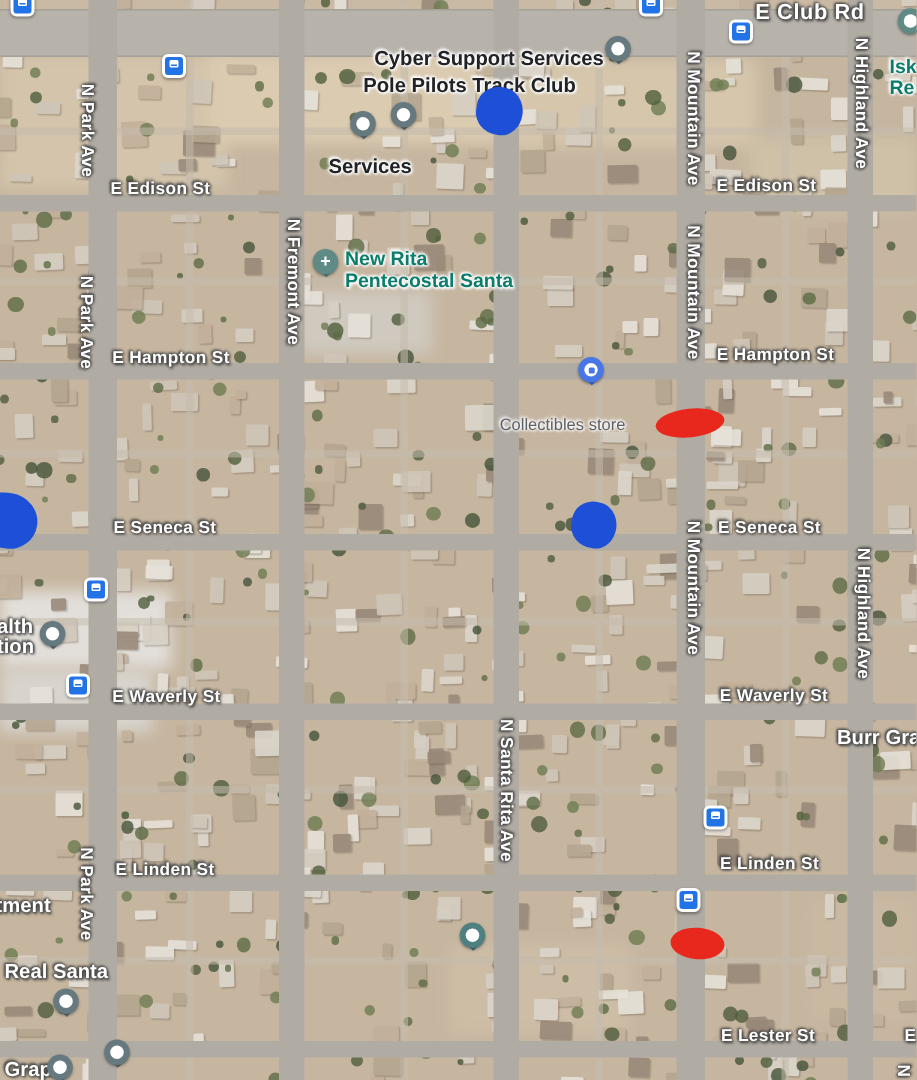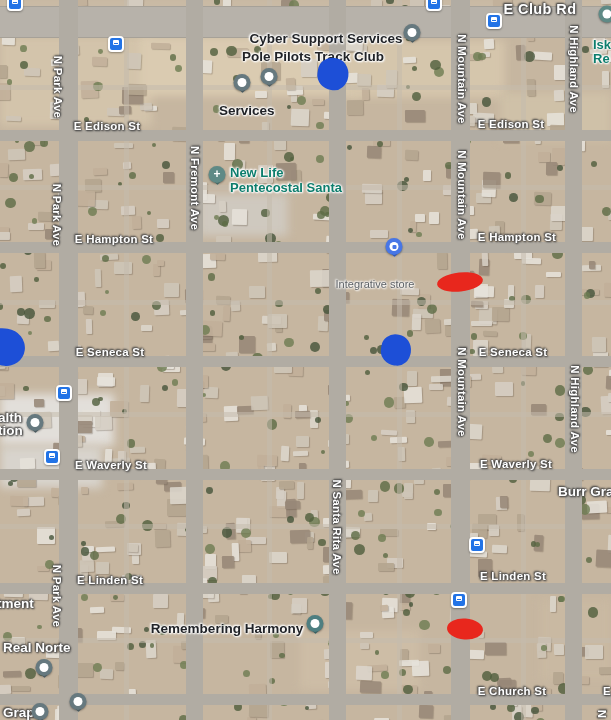--- a/index.html
+++ b/index.html
@@ -922,46 +922,45 @@
       <div class="street-label" style="left: 107px; top: 127px;">E Edison St</div>
       <div class="street-label" style="left: 511px; top: 125px;">E Edison St</div>
       <div class="street-label" style="left: 114px; top: 240px;">E Hampton St</div>
       <div class="street-label" style="left: 517px; top: 238px;">E Hampton St</div>
       <div class="street-label" style="left: 110px; top: 353px;">E Seneca St</div>
       <div class="street-label" style="left: 513px; top: 353px;">E Seneca St</div>
       <div class="street-label" style="left: 111px; top: 466px;">E Waverly St</div>
       <div class="street-label" style="left: 516px; top: 465px;">E Waverly St</div>
       <div class="street-label" style="left: 110px; top: 581px;">E Linden St</div>
       <div class="street-label" style="left: 513px; top: 577px;">E Linden St</div>
-      <div class="street-label" style="left: 512px; top: 692px;">E Church St</div>
+      <div class="street-label" style="left: 512px; top: 692px;">E Lester St</div>
       <div class="street-label" style="left: 607px; top: 692px;">E</div>
       <div class="street-label v" style="left: 57px; top: 87px;">N Park Ave</div>
       <div class="street-label v" style="left: 56px; top: 215px;">N Park Ave</div>
       <div class="street-label v" style="left: 56px; top: 596px;">N Park Ave</div>
       <div class="street-label v" style="left: 194px; top: 188px;">N Fremont Ave</div>
       <div class="street-label v" style="left: 336px; top: 527px;">N Santa Rita Ave</div>
       <div class="street-label v" style="left: 461px; top: 79px;">N Mountain Ave</div>
       <div class="street-label v" style="left: 461px; top: 195px;">N Mountain Ave</div>
       <div class="street-label v" style="left: 461px; top: 392px;">N Mountain Ave</div>
       <div class="street-label v" style="left: 573px; top: 69px;">N Highland Ave</div>
       <div class="street-label v" style="left: 574px; top: 409px;">N Highland Ave</div>
       <div class="street-label v" style="left: 601px; top: 714px;">N</div>
       <div class="poi-label dark" style="left: 326px; top: 39px;">Cyber Support Services</div>
       <div class="poi-label dark" style="left: 313px; top: 57px;">Pole Pilots Track Club</div>
       <div class="poi-label dark leftal" style="left: 219px; top: 111px;">Services</div>
-      <div class="poi-label teal leftal" style="left: 230px; top: 172px;">New Life</div>
+      <div class="poi-label teal leftal" style="left: 230px; top: 172px;">New Rita</div>
       <div class="poi-label teal leftal" style="left: 230px; top: 187px;">Pentecostal Santa</div>
-      <div class="poi-label sub" style="left: 375px; top: 284px;">Integrative store</div>
-      <div class="poi-label dark" style="left: 227px; top: 629px;">Remembering Harmony</div>
+      <div class="poi-label sub" style="left: 375px; top: 284px;">Collectibles store</div>
       <div class="poi-label teal leftal" style="left: 593px; top: 44px;">Isk</div>
       <div class="poi-label teal leftal" style="left: 593px; top: 58px;">Re</div>
       <div class="poi-label white leftal" style="left: -2px; top: 418px;">alth</div>
       <div class="poi-label white leftal" style="left: -2px; top: 431px;">tion</div>
       <div class="poi-label white leftal" style="left: -3px; top: 604px;">tment</div>
-      <div class="poi-label white leftal" style="left: 3px; top: 648px;">Real Norte</div>
+      <div class="poi-label white leftal" style="left: 3px; top: 648px;">Real Santa</div>
       <div class="poi-label white leftal" style="left: 3px; top: 713px;">Grap</div>
       <div class="poi-label white leftal" style="left: 558px; top: 492px;">Burr Grap</div>
     </div>
   <div id="markers" class="layer">
       <div class="pin" style="left: 412px; top: 33px;">
         <div class="head" style="background:#66797f">
           <div class="dotc"></div>
         </div>
         <div class="tip" style="border-top-color:#66797f"></div>
       </div>

